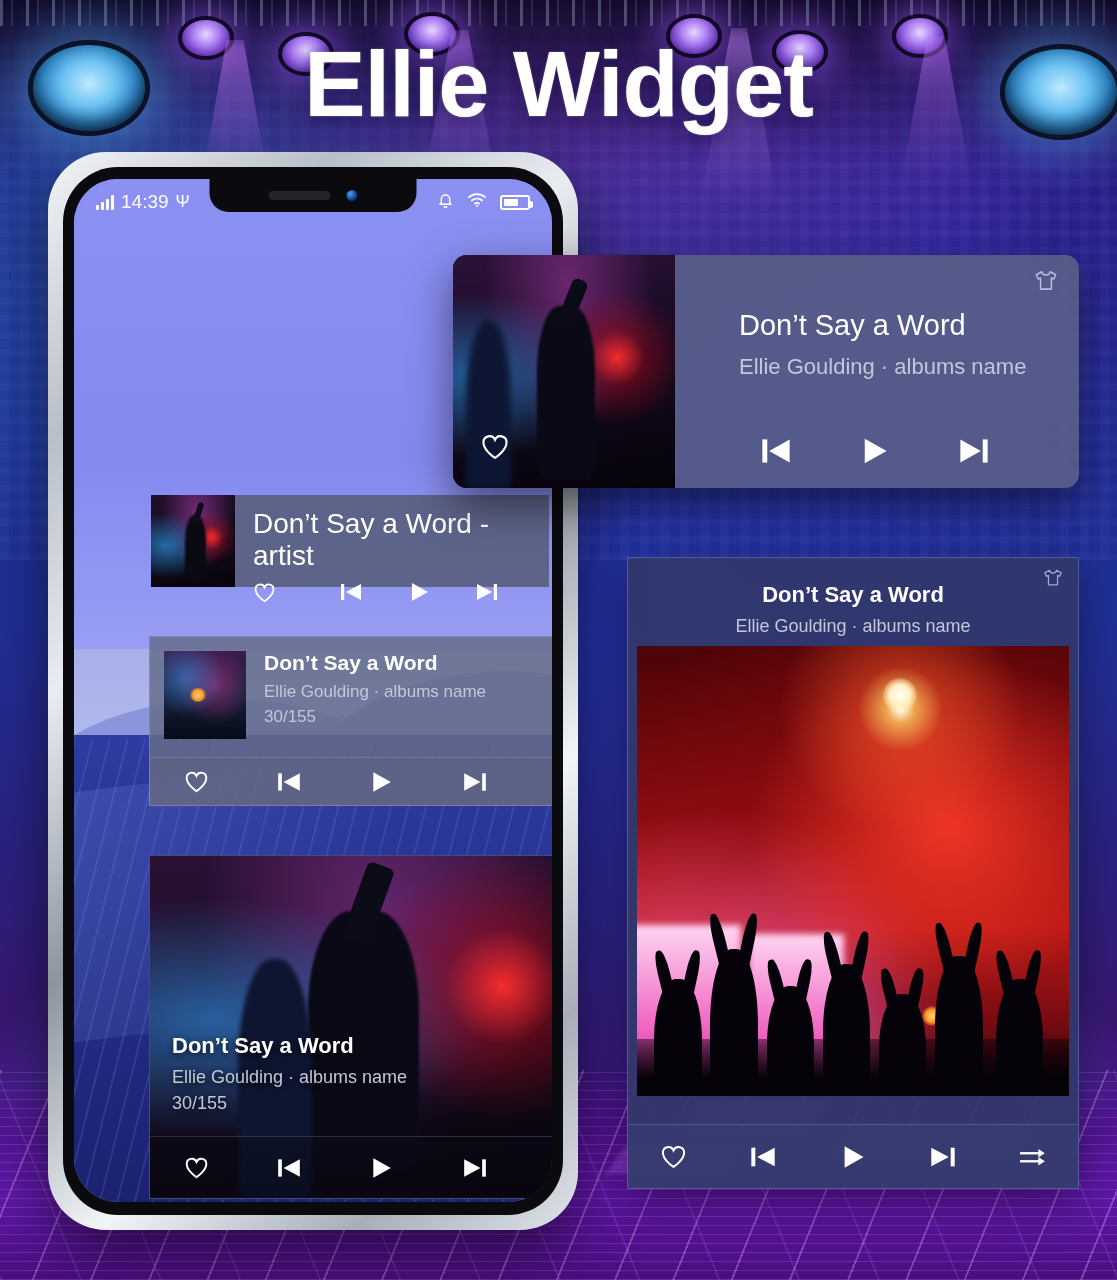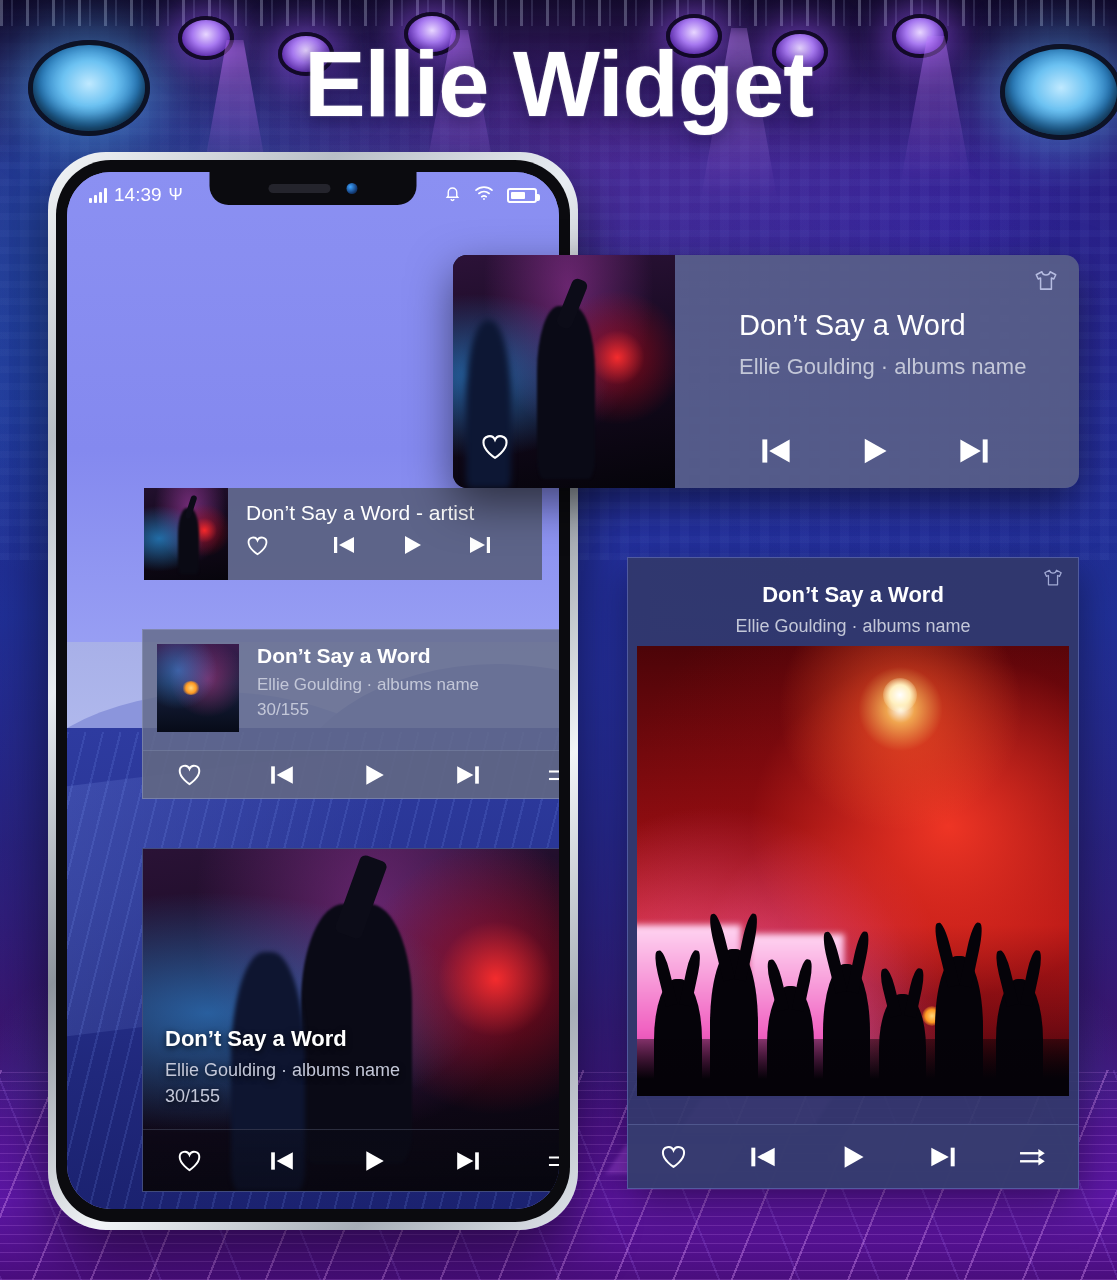--- a/index.html
+++ b/index.html
@@ -88,21 +88,21 @@
     text-shadow:0 3px 18px rgba(20,10,60,.65), 0 0 2px rgba(255,255,255,.5);
     z-index:6;
   }
 
   
   #phone {
     position:absolute; left:48px; top:152px;
     width:530px; height:1078px;
     border-radius:58px;
     background:linear-gradient(135deg,#f4f6f8 0%, #b9bfc7 18%, #e9edf2 34%, #8d949d 52%, #f2f5f8 70%, #a7aeb7 86%, #dfe4ea 100%);
-    padding:8px;
+    padding:15px;
     box-shadow:0 22px 60px rgba(0,0,0,.55);
     z-index:5;
   }
   .phone-inner {
     width:100%; height:100%; border-radius:55px;
     background:#0b0b0f; padding:12px 11px 13px 11px;
   }
   .screen {
     position:relative; width:100%; height:100%;
     border-radius:44px; overflow:hidden;
@@ -167,21 +167,21 @@
   .ctrl-row { display:flex; align-items:center; }
   
 
   
   #widget1 {
     position:absolute; left:77px; top:316px; width:398px; height:92px;
     background:rgba(86,93,122,.88); display:flex; z-index:6;
   }
   #widget1 .art { width:84px; height:92px; flex:none; position:relative; overflow:hidden; background:#140b22; }
   #widget1 .body { flex:1; padding:13px 14px 0 18px; }
-  #widget1 .w-title { font-size:21px; }
+  #widget1 .w-title { font-size:28px; }
   #widget1 .ctrl-row { margin-top:9px; padding-right:14px; }
   #widget1 .ctrl-row > * { flex:1; display:flex; justify-content:center; }
   #widget1 .ctrl-row > *:first-child { justify-content:flex-start; flex:0 0 64px; }
 
   
   #widget2 {
     position:absolute; left:75px; top:457px; width:466px; height:170px;
     background:rgba(101,108,138,.84);
     border:1px solid rgba(150,160,200,.45);
     z-index:3;

